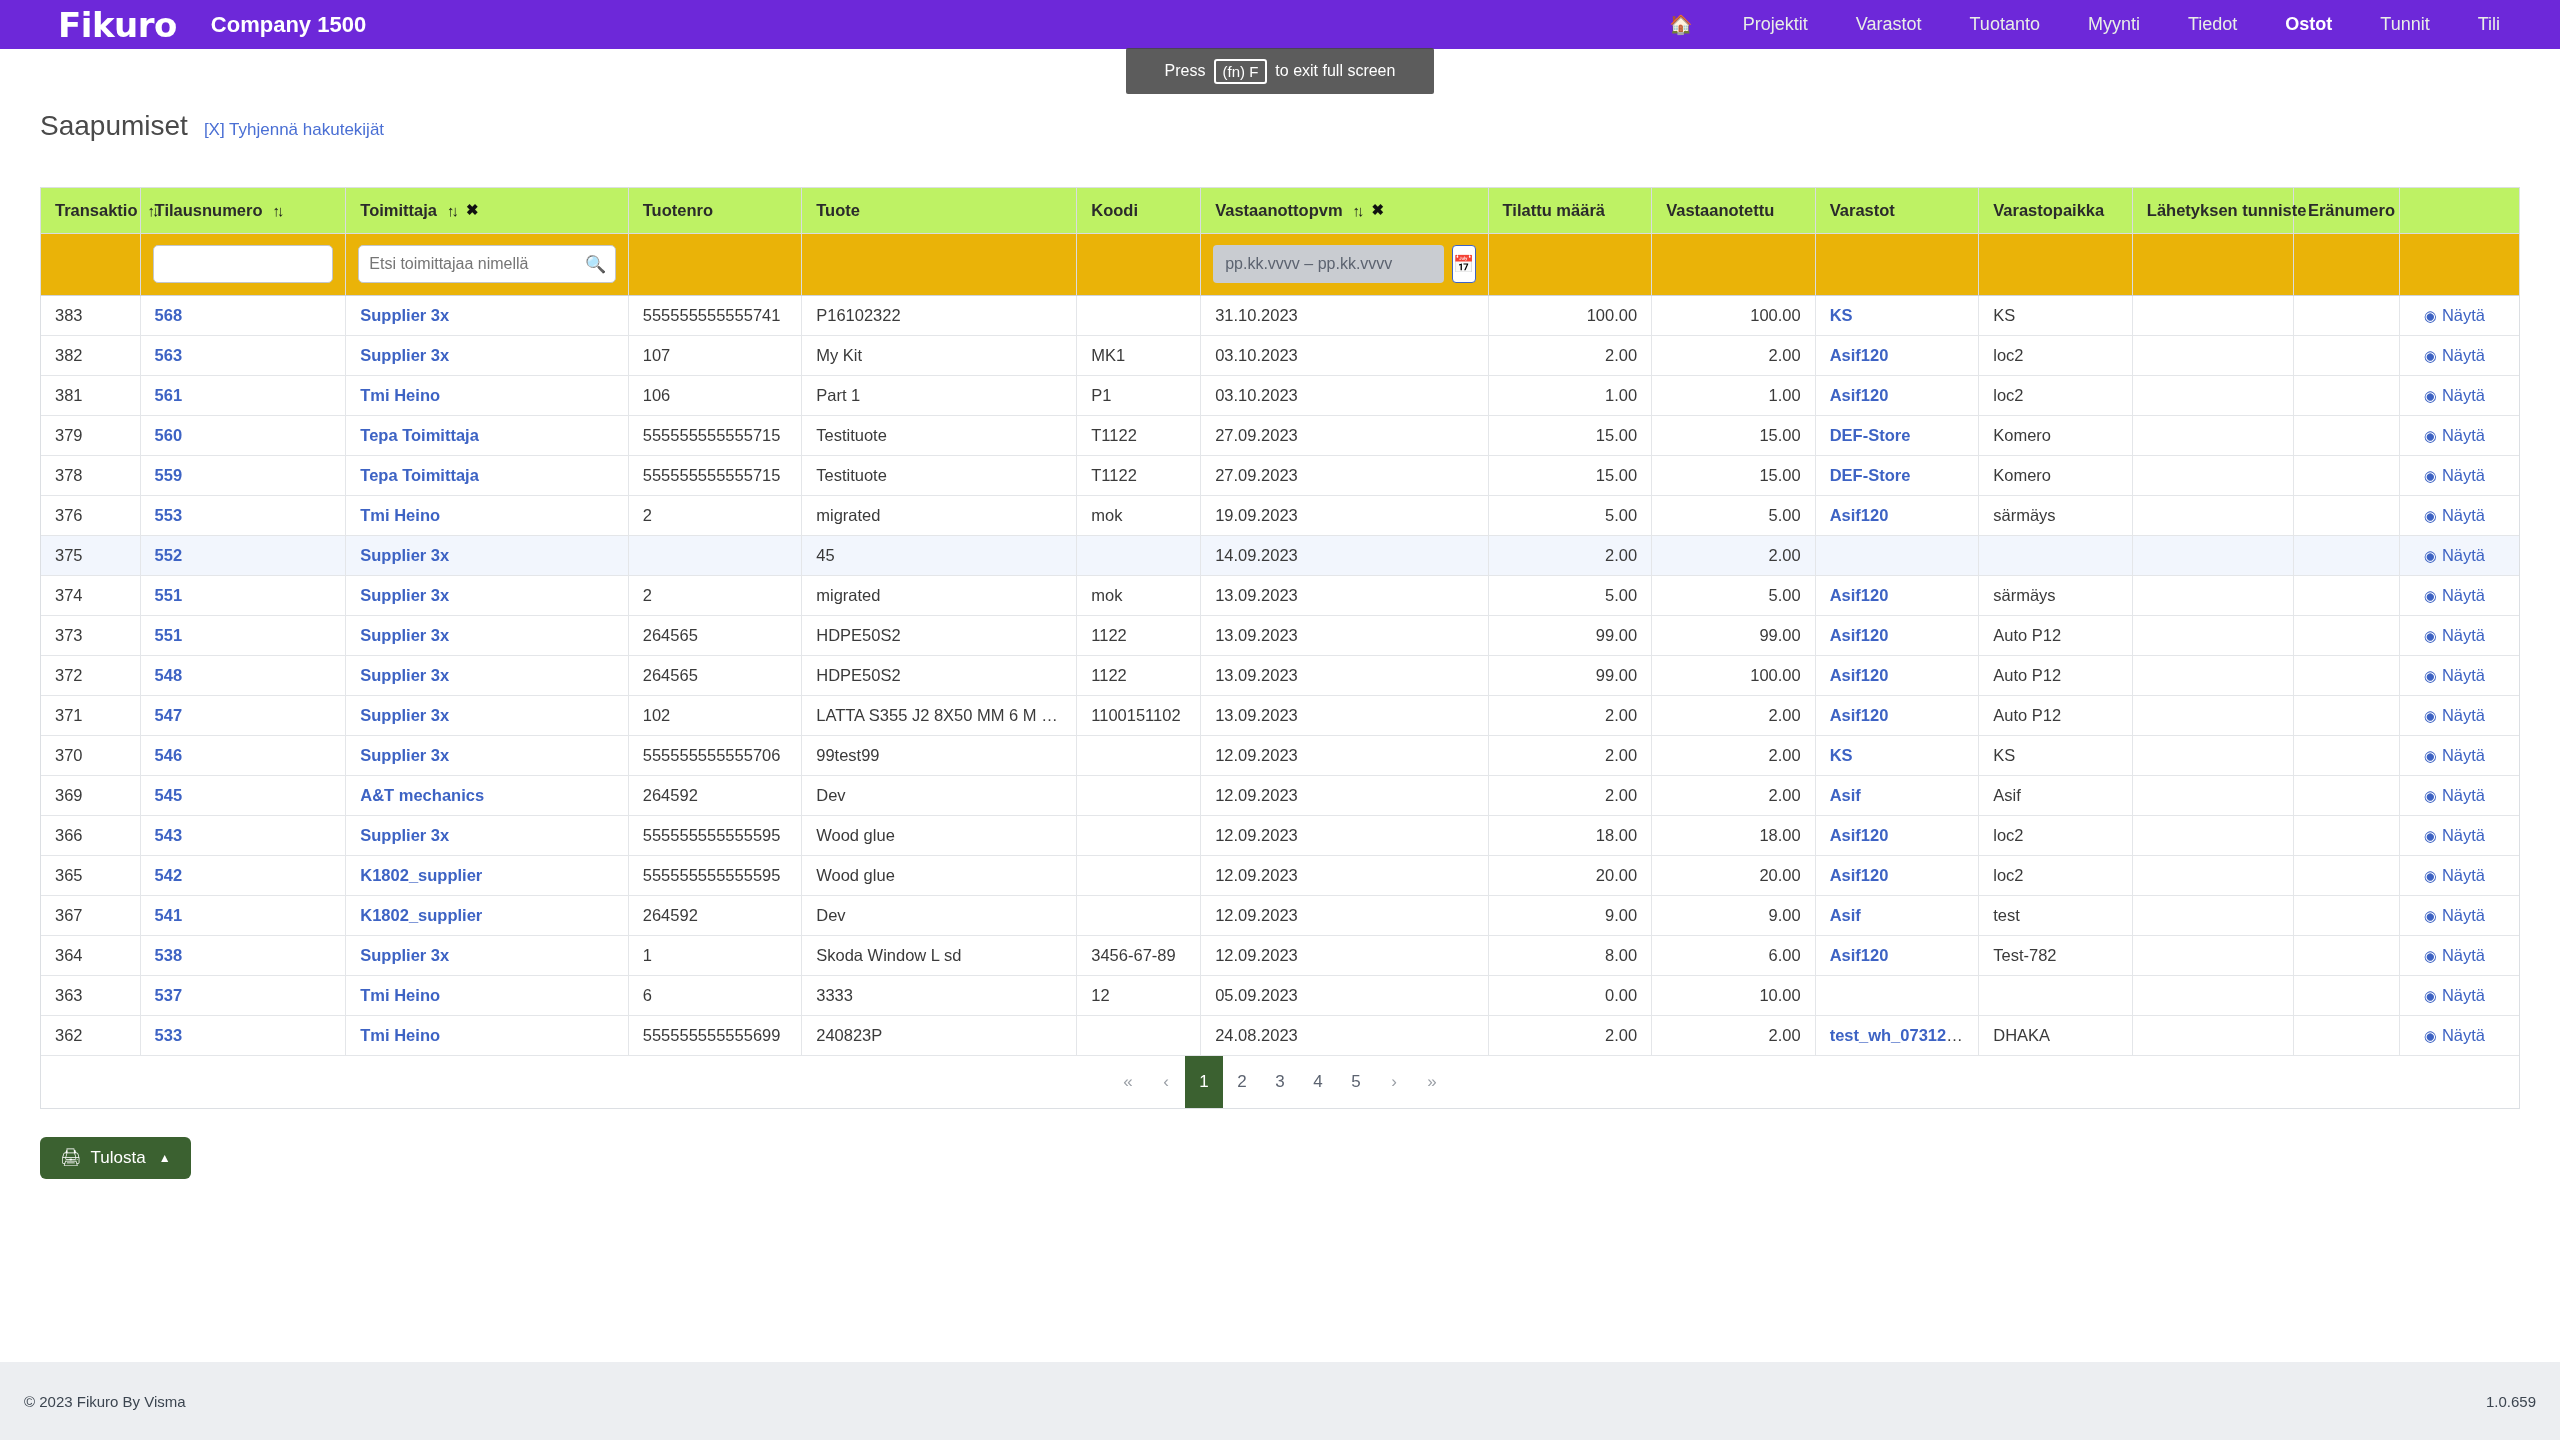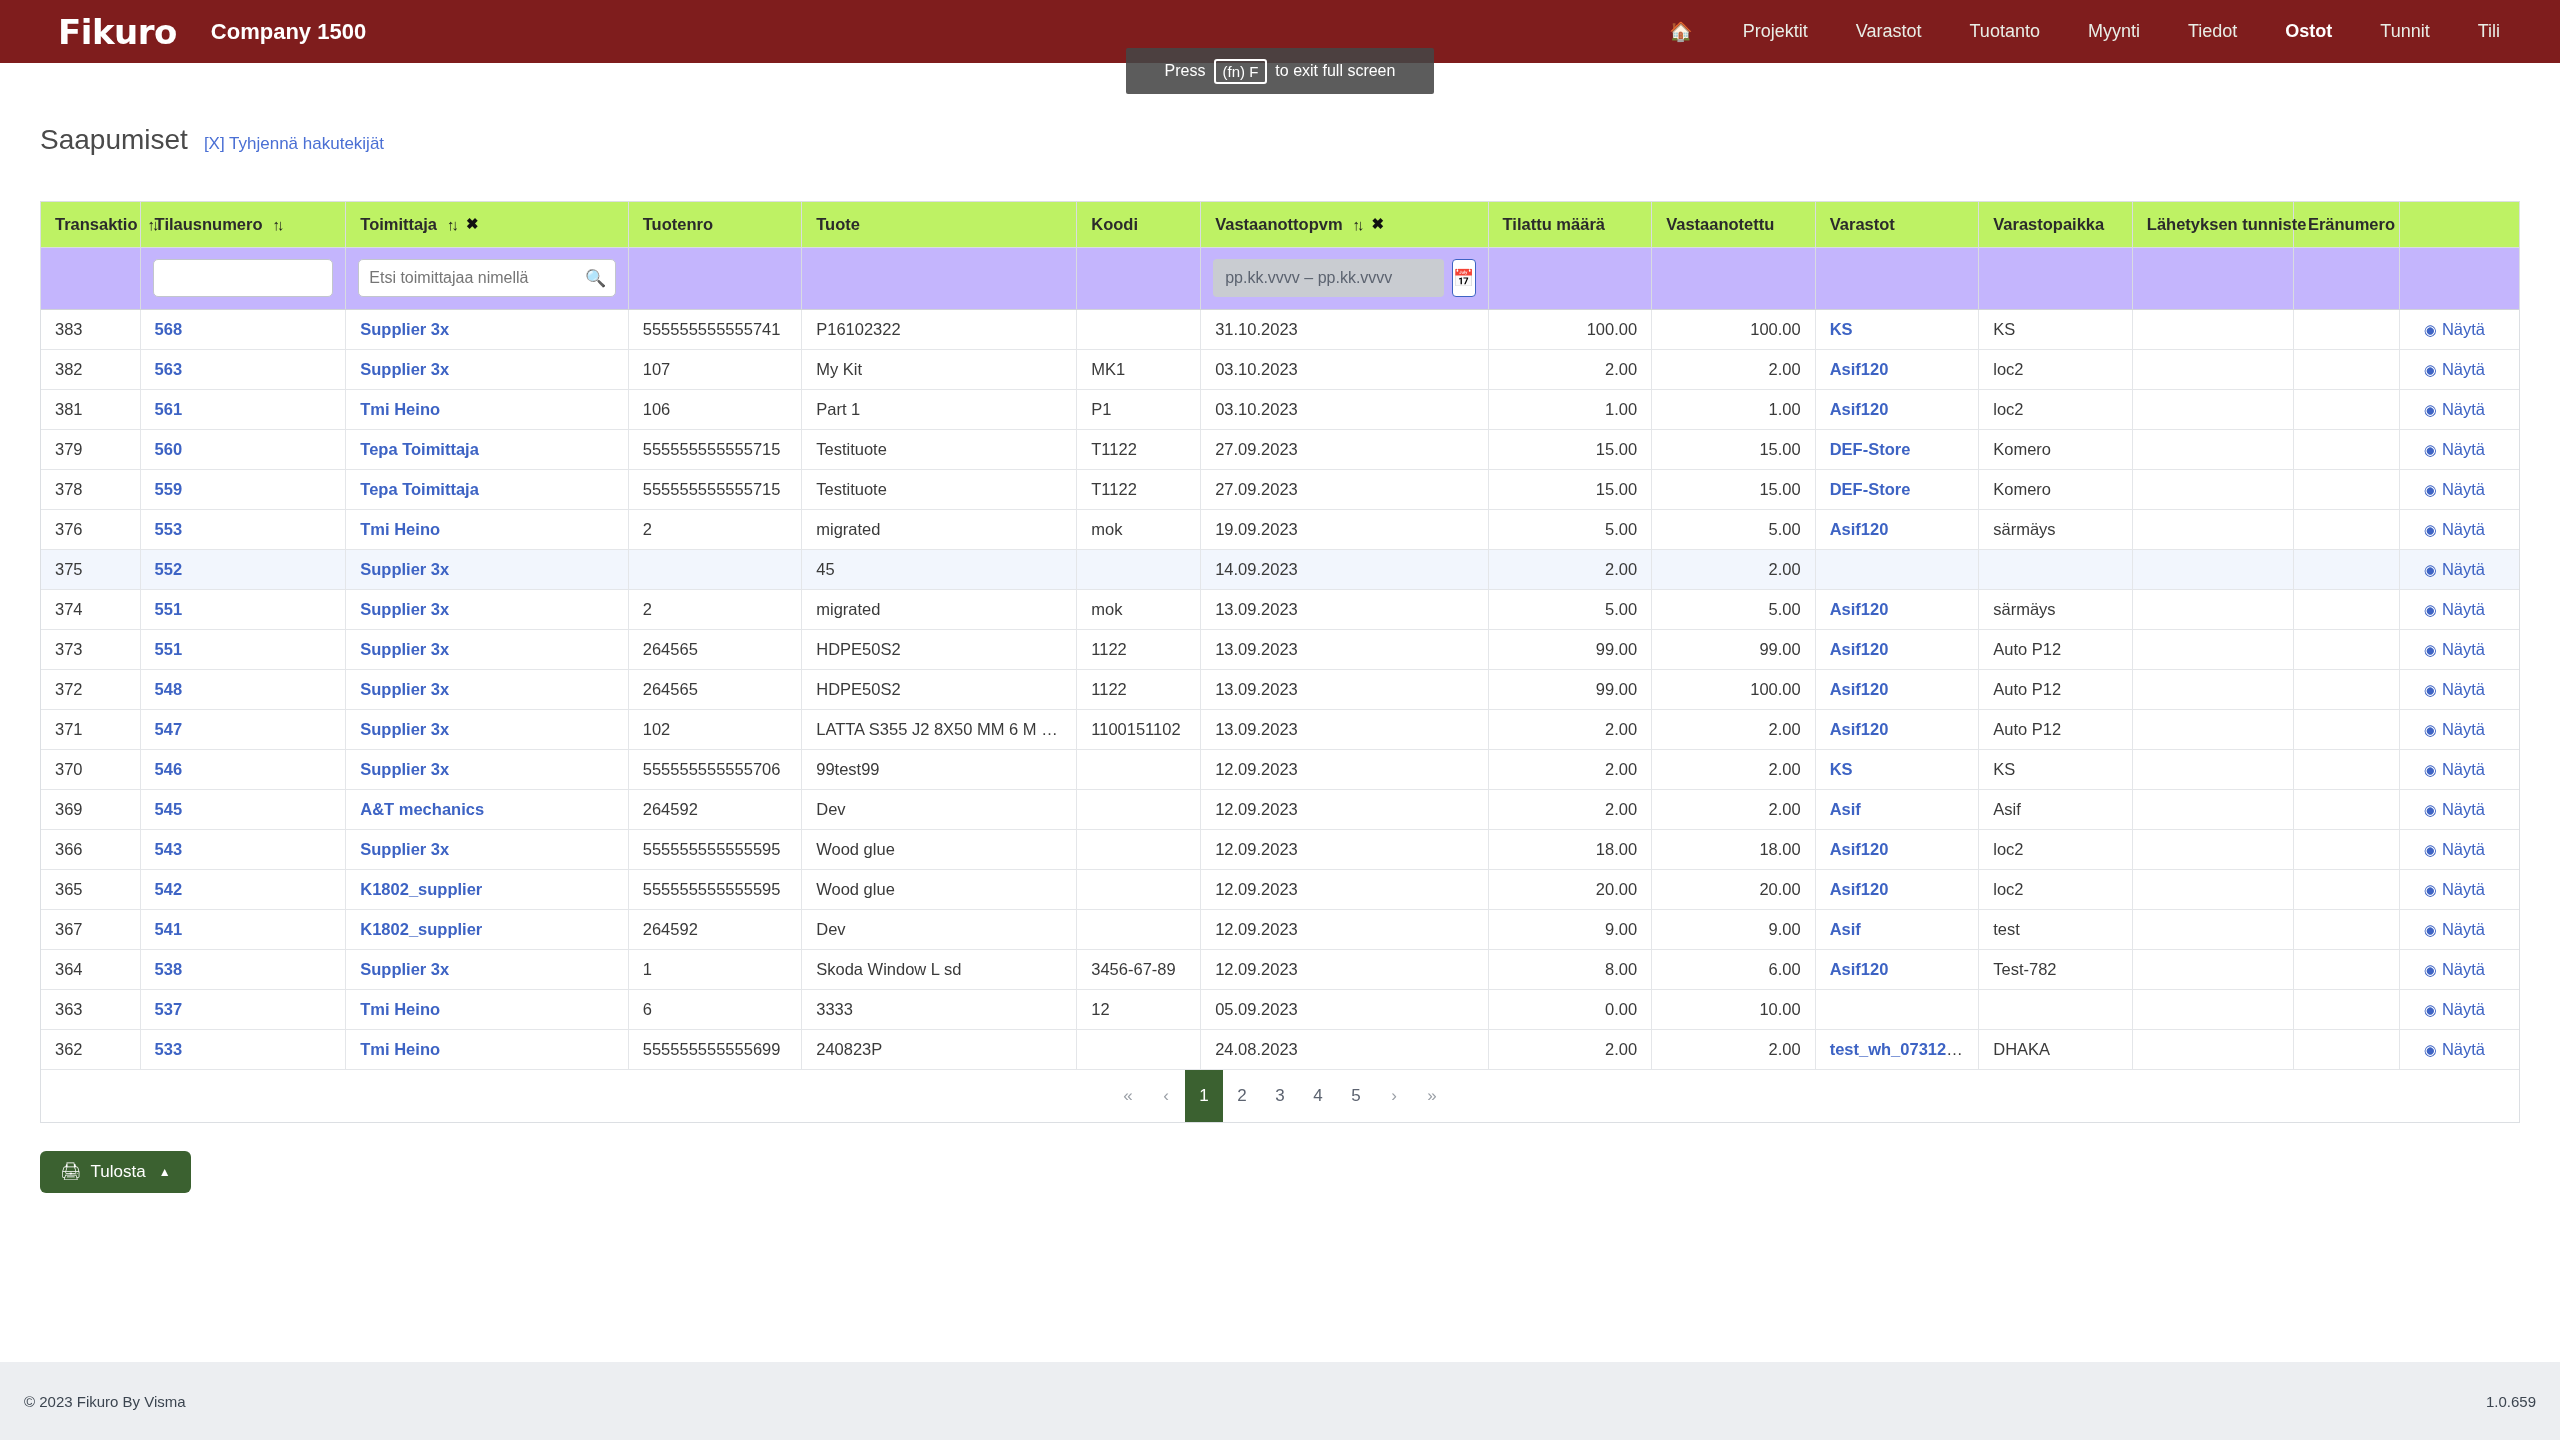--- a/index.html
+++ b/index.html
@@ -7,22 +7,22 @@
     margin: 0; padding: 0;
     width: 2560px; height: 1440px;
     background: #ffffff;
     font-family: "Liberation Sans", sans-serif;
     overflow: hidden;
   }
   body { position: relative; }
 
   
   .navbar {
-    height: 63px;
-    background: #7f1d1d;
+    height: 49px;
+    background: #6d28d9;
     display: flex;
     align-items: center;
     padding: 0 36px 0 58px;
     color: #fff;
     position: relative;
     z-index: 5;
   }
   .brand-logo {
     font-size: 34px;
     font-weight: 700;
@@ -125,21 +125,21 @@
   .th-inner { display: flex; align-items: center; gap: 10px; }
   .sort-ico {
     font-size: 15px;
     color: #1d1d1d;
     letter-spacing: -3px;
     display: inline-block;
   }
   .clear-x { font-size: 15px; color: #111; font-weight: 700; cursor: pointer; }
 
   tr.filter-row td {
-    background: #c4b5fd;
+    background: #eab308;
     border-right: 1px solid #d9dce0;
     border-bottom: 1px solid #d0d3d7;
     padding: 9px 12px;
     height: 62px;
     vertical-align: middle;
   }
   tr.filter-row td:last-child { border-right: none; }
 
   .txt-input {
     width: 100%;

